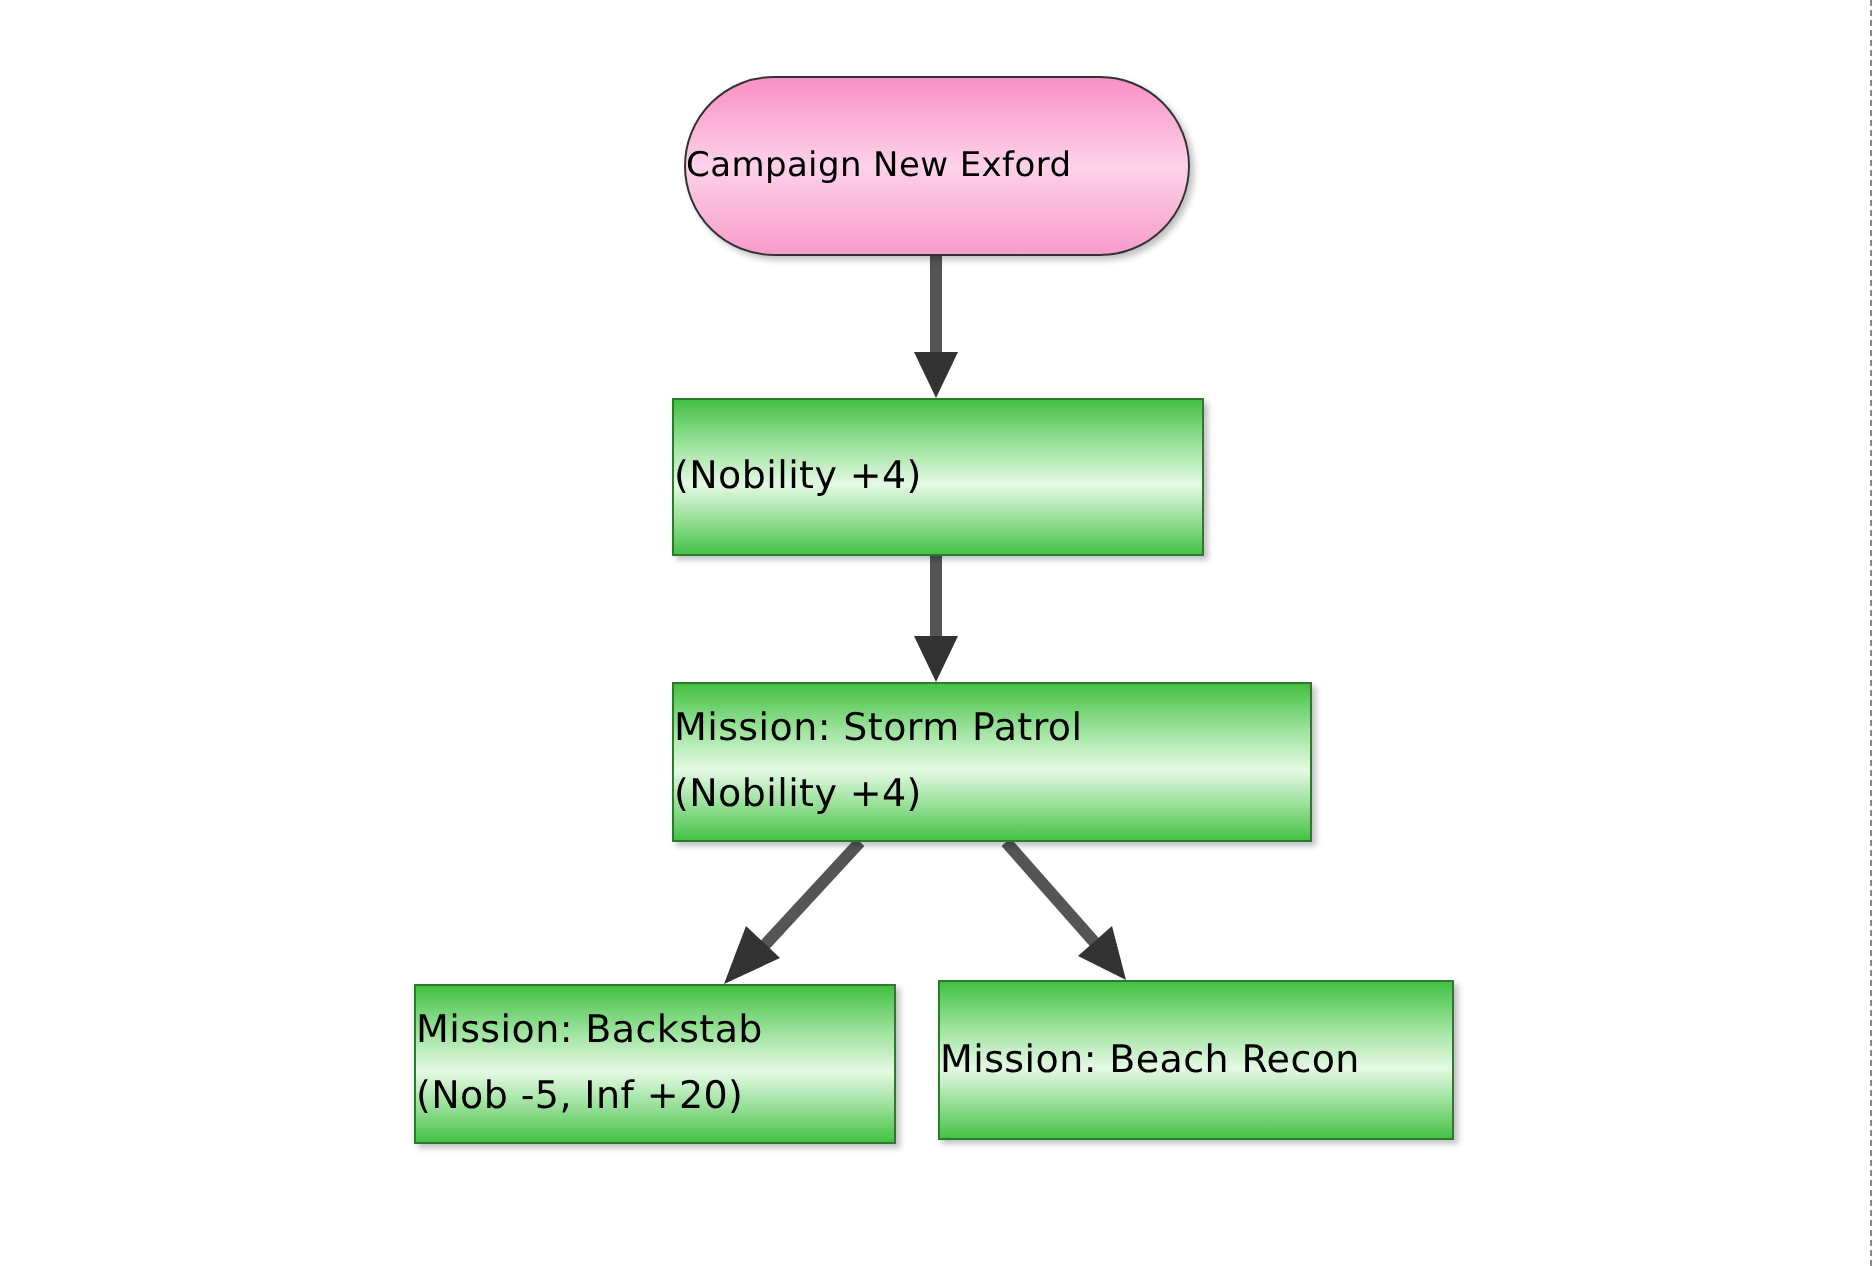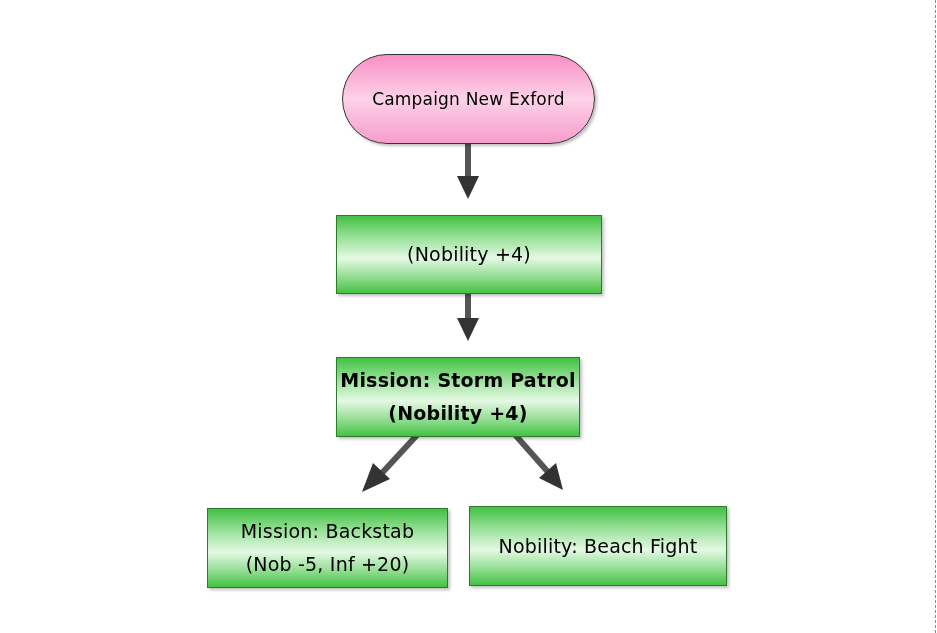--- a/index.html
+++ b/index.html
@@ -8,25 +8,24 @@
       background: #ffffff;
       font-family: "DejaVu Sans", sans-serif;
     }
     .page-edge {
       position: absolute; left: 935px; top: 0; width: 0; height: 633px;
       border-left: 1px dashed #8a8a8a;
     }
     svg.edges { position: absolute; left: 0; top: 0; width: 937px; height: 633px; }
     .node {
       position: absolute; box-sizing: border-box;
-      display: flex; flex-direction: column; align-items: center; justify-content: center;
+      display: flex; flex-direction: column; align-items: flex-start; justify-content: center;
       color: #000; text-align: center; line-height: 33px;
       font-size: 19px; letter-spacing: 0.2px;
       box-shadow: 2px 2px 3px rgba(0,0,0,0.25);
-      margin-top: 16px;
     }
     .node.start {
       border: 1px solid #333;
       border-radius: 45px;
       background: linear-gradient(to bottom, #f98fc6 0%, #fdd2e8 50%, #f79ccb 100%);
       font-size: 17px;
     }
     .node.mission {
       border: 1px solid #2d7a2d;
       background: linear-gradient(to bottom, #42c142 0%, #9fe39f 30%, #e4f9e4 55%, #8fdc8f 80%, #44c244 100%);
@@ -62,25 +61,25 @@
 </svg>
 
 <div class="node start" style="left:342px; top:38px; width:253px; height:90px;">
   <span>Campaign New Exford</span>
 </div>
 
 <div class="node mission" style="left:336px; top:199px; width:266px; height:79px;">
   <span>(Nobility +4)</span>
 </div>
 
-<div class="node mission" style="left:336px; top:341px; width:244px; height:80px;font-weight:bold;">
+<div class="node mission" style="left:336px; top:341px; width:320px; height:80px;">
   <span>Mission: Storm Patrol</span>
   <span>(Nobility +4)</span>
 </div>
 
 <div class="node mission" style="left:207px; top:492px; width:241px; height:80px;">
   <span>Mission: Backstab</span>
   <span>(Nob -5, Inf +20)</span>
 </div>
 
 <div class="node mission" style="left:469px; top:490px; width:258px; height:80px;">
-  <span>Nobility: Beach Fight</span>
+  <span>Mission: Beach Recon</span>
 </div>
 
 </body></html>

